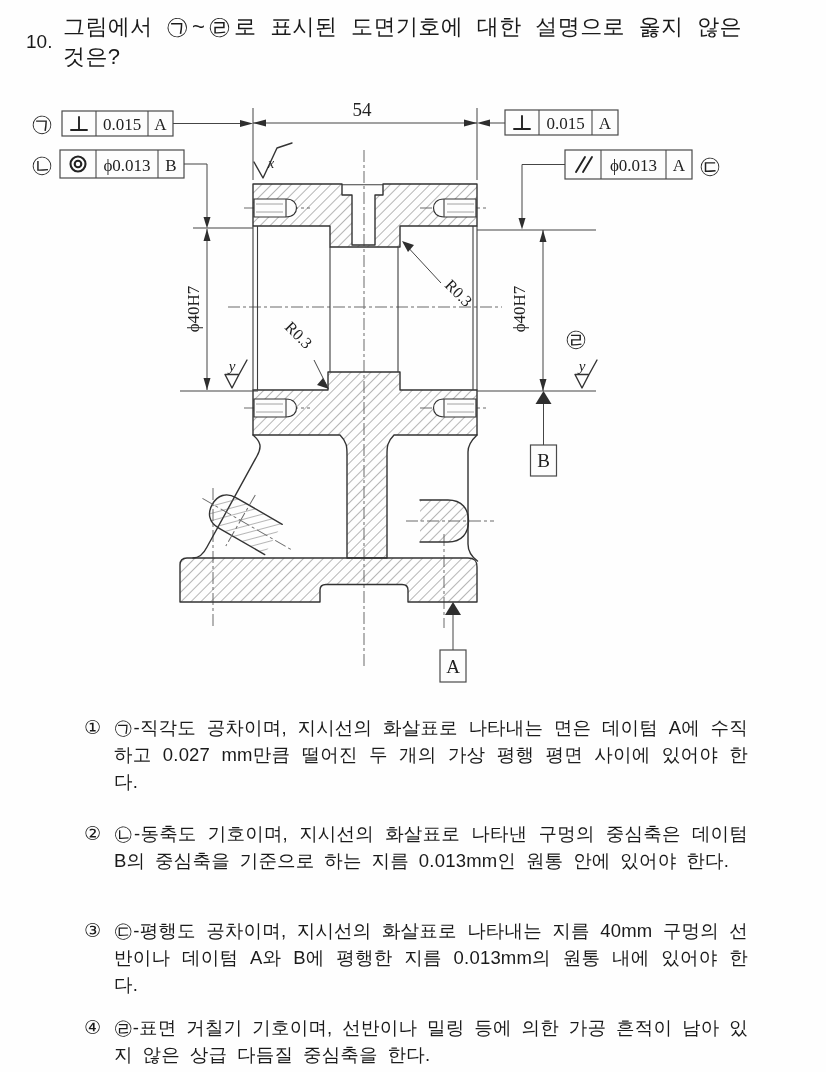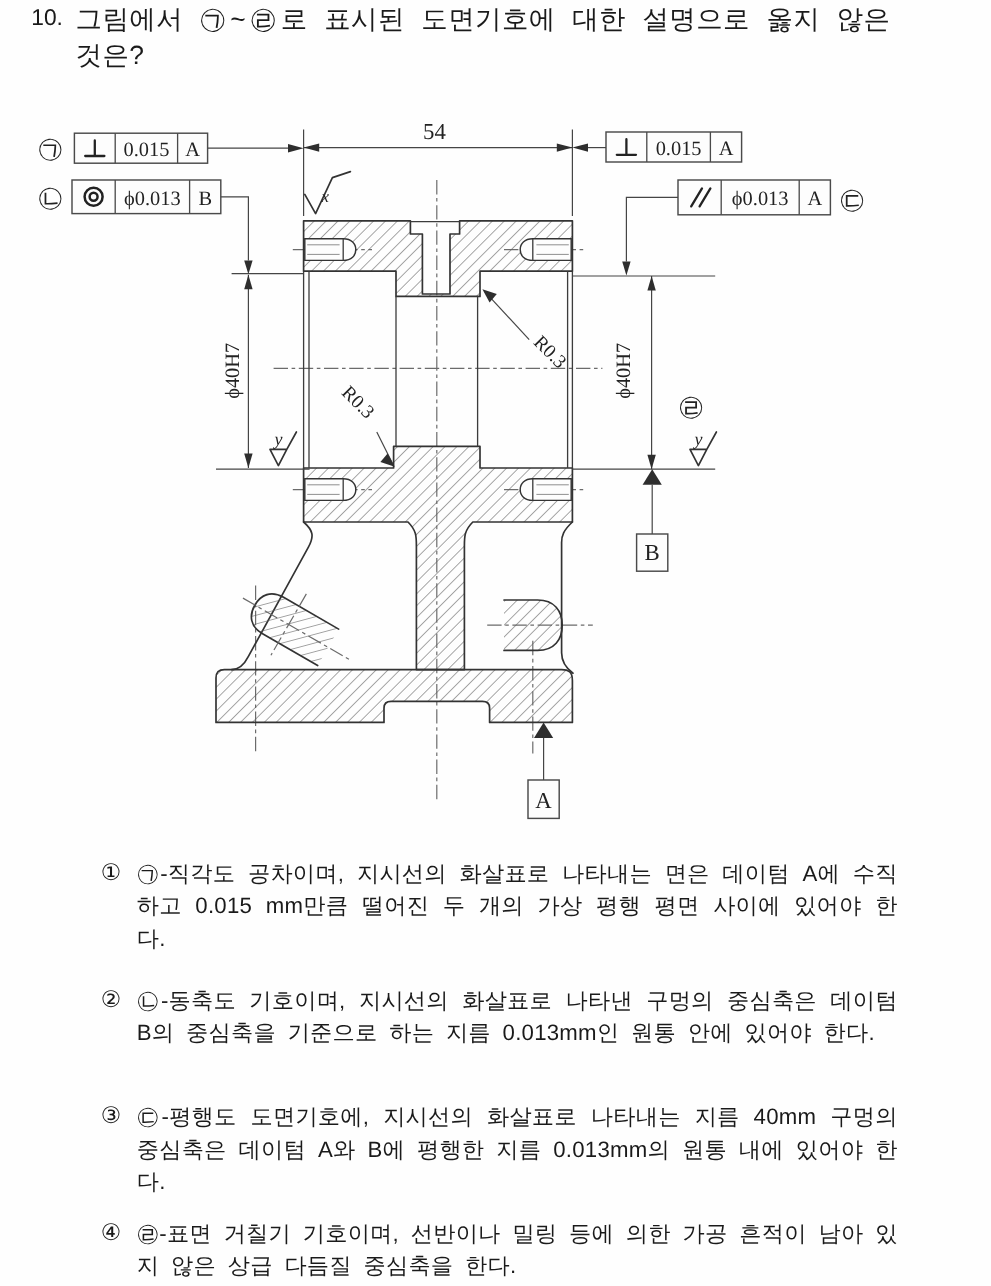--- a/index.html
+++ b/index.html
@@ -2,21 +2,21 @@
 <html><head>
 <meta charset="utf-8">
 <style>
   html,body{margin:0;padding:0;}
   body{
     width:826px;height:1072px;position:relative;
     background:#fefefe;color:#1a1a1a;
     font-family:"Liberation Sans","DejaVu Sans",sans-serif;
     overflow:hidden;
   }
-  .question{position:absolute;left:26px;top:1px;width:716px;display:flex;}
+  .question{position:absolute;left:26px;top:12px;width:716px;display:flex;align-items:center;}
   .q-num{width:37px;font-size:19px;line-height:30px;font-weight:500;}
   .q-text{flex:1;font-size:22px;line-height:30px;text-align:justify;
           word-spacing:4px;letter-spacing:.4px;}
   .fig{position:absolute;left:0;top:0;}
   .answers-wrap{position:absolute;left:0;top:0;width:826px;height:1072px;}
   .ans{position:absolute;left:84px;width:664px;display:flex;}
   .ans-marker{width:30px;font-size:19px;line-height:27px;}
   .ans-text{flex:1;font-size:18.5px;line-height:27px;text-align:justify;
             word-spacing:4.5px;letter-spacing:.2px;}
   
@@ -231,27 +231,27 @@
     <polygon class="arr" points="453,602 445,615 461,615"></polygon>
     <line class="dim" x1="453" y1="615" x2="453" y2="650"></line>
     <rect class="frame" x="440" y="650" width="26" height="32"></rect>
     <text class="ts" x="453" y="673" font-size="19" text-anchor="middle">A</text>
   </g>
 </svg>
 
 <div class="answers-wrap">
   <div class="ans" style="top:714px">
     <div class="ans-marker">①</div>
-    <div class="ans-text">㉠-직각도 공차이며, 지시선의 화살표로 나타내는 면은 데이텀 A에 수직하고 0.015 mm만큼 떨어진 두 개의 가상 평행 평면 사이에 있어야 한다.</div>
+    <div class="ans-text">㉠-직각도 공차이며, 지시선의 화살표로 나타내는 면은 데이텀 A에 수직하고 0.027 mm만큼 떨어진 두 개의 가상 평행 평면 사이에 있어야 한다.</div>
   </div>
   <div class="ans" style="top:820px">
     <div class="ans-marker">②</div>
     <div class="ans-text">㉡-동축도 기호이며, 지시선의 화살표로 나타낸 구멍의 중심축은 데이텀 B의 중심축을 기준으로 하는 지름 0.013mm인 원통 안에 있어야 한다.</div>
   </div>
   <div class="ans" style="top:917px">
     <div class="ans-marker">③</div>
-    <div class="ans-text">㉢-평행도 도면기호에, 지시선의 화살표로 나타내는 지름 40mm 구멍의 중심축은 데이텀 A와 B에 평행한 지름 0.013mm의 원통 내에 있어야 한다.</div>
+    <div class="ans-text">㉢-평행도 공차이며, 지시선의 화살표로 나타내는 지름 40mm 구멍의 선반이나 데이텀 A와 B에 평행한 지름 0.013mm의 원통 내에 있어야 한다.</div>
   </div>
   <div class="ans" style="top:1014px">
     <div class="ans-marker">④</div>
     <div class="ans-text">㉣-표면 거칠기 기호이며, 선반이나 밀링 등에 의한 가공 흔적이 남아 있지 않은 상급 다듬질 중심축을 한다.</div>
   </div>
 </div>
 
 </body></html>

